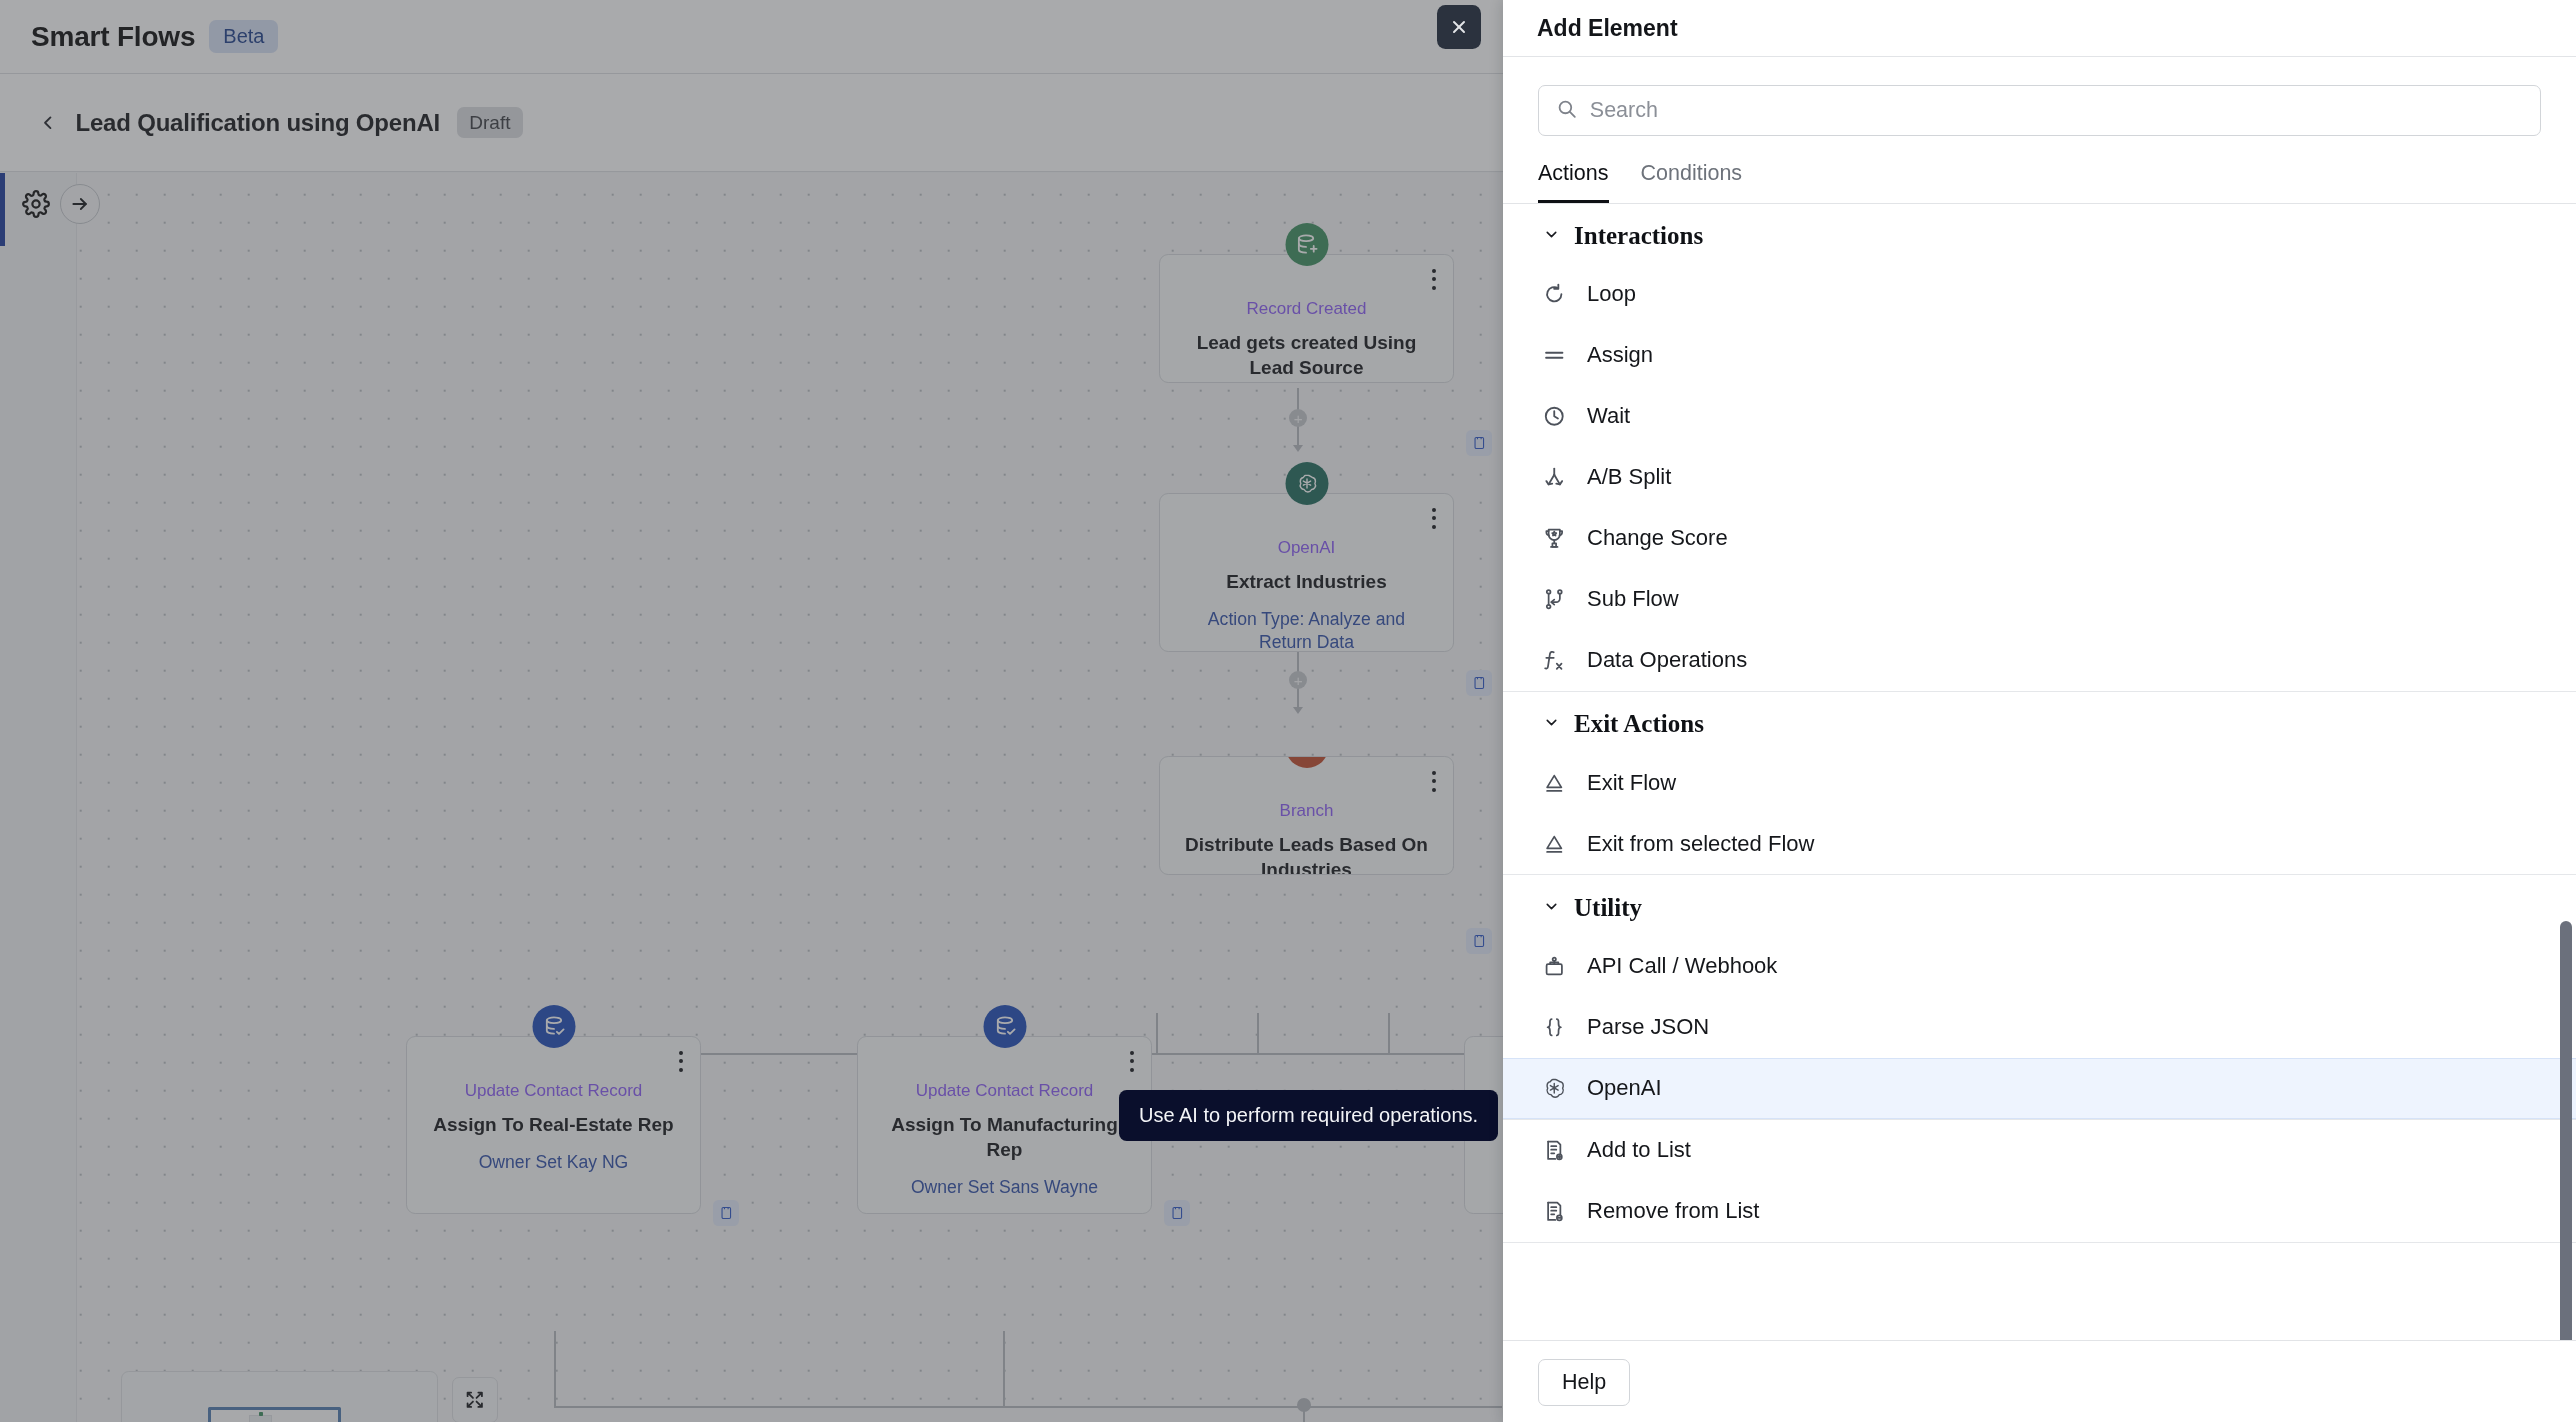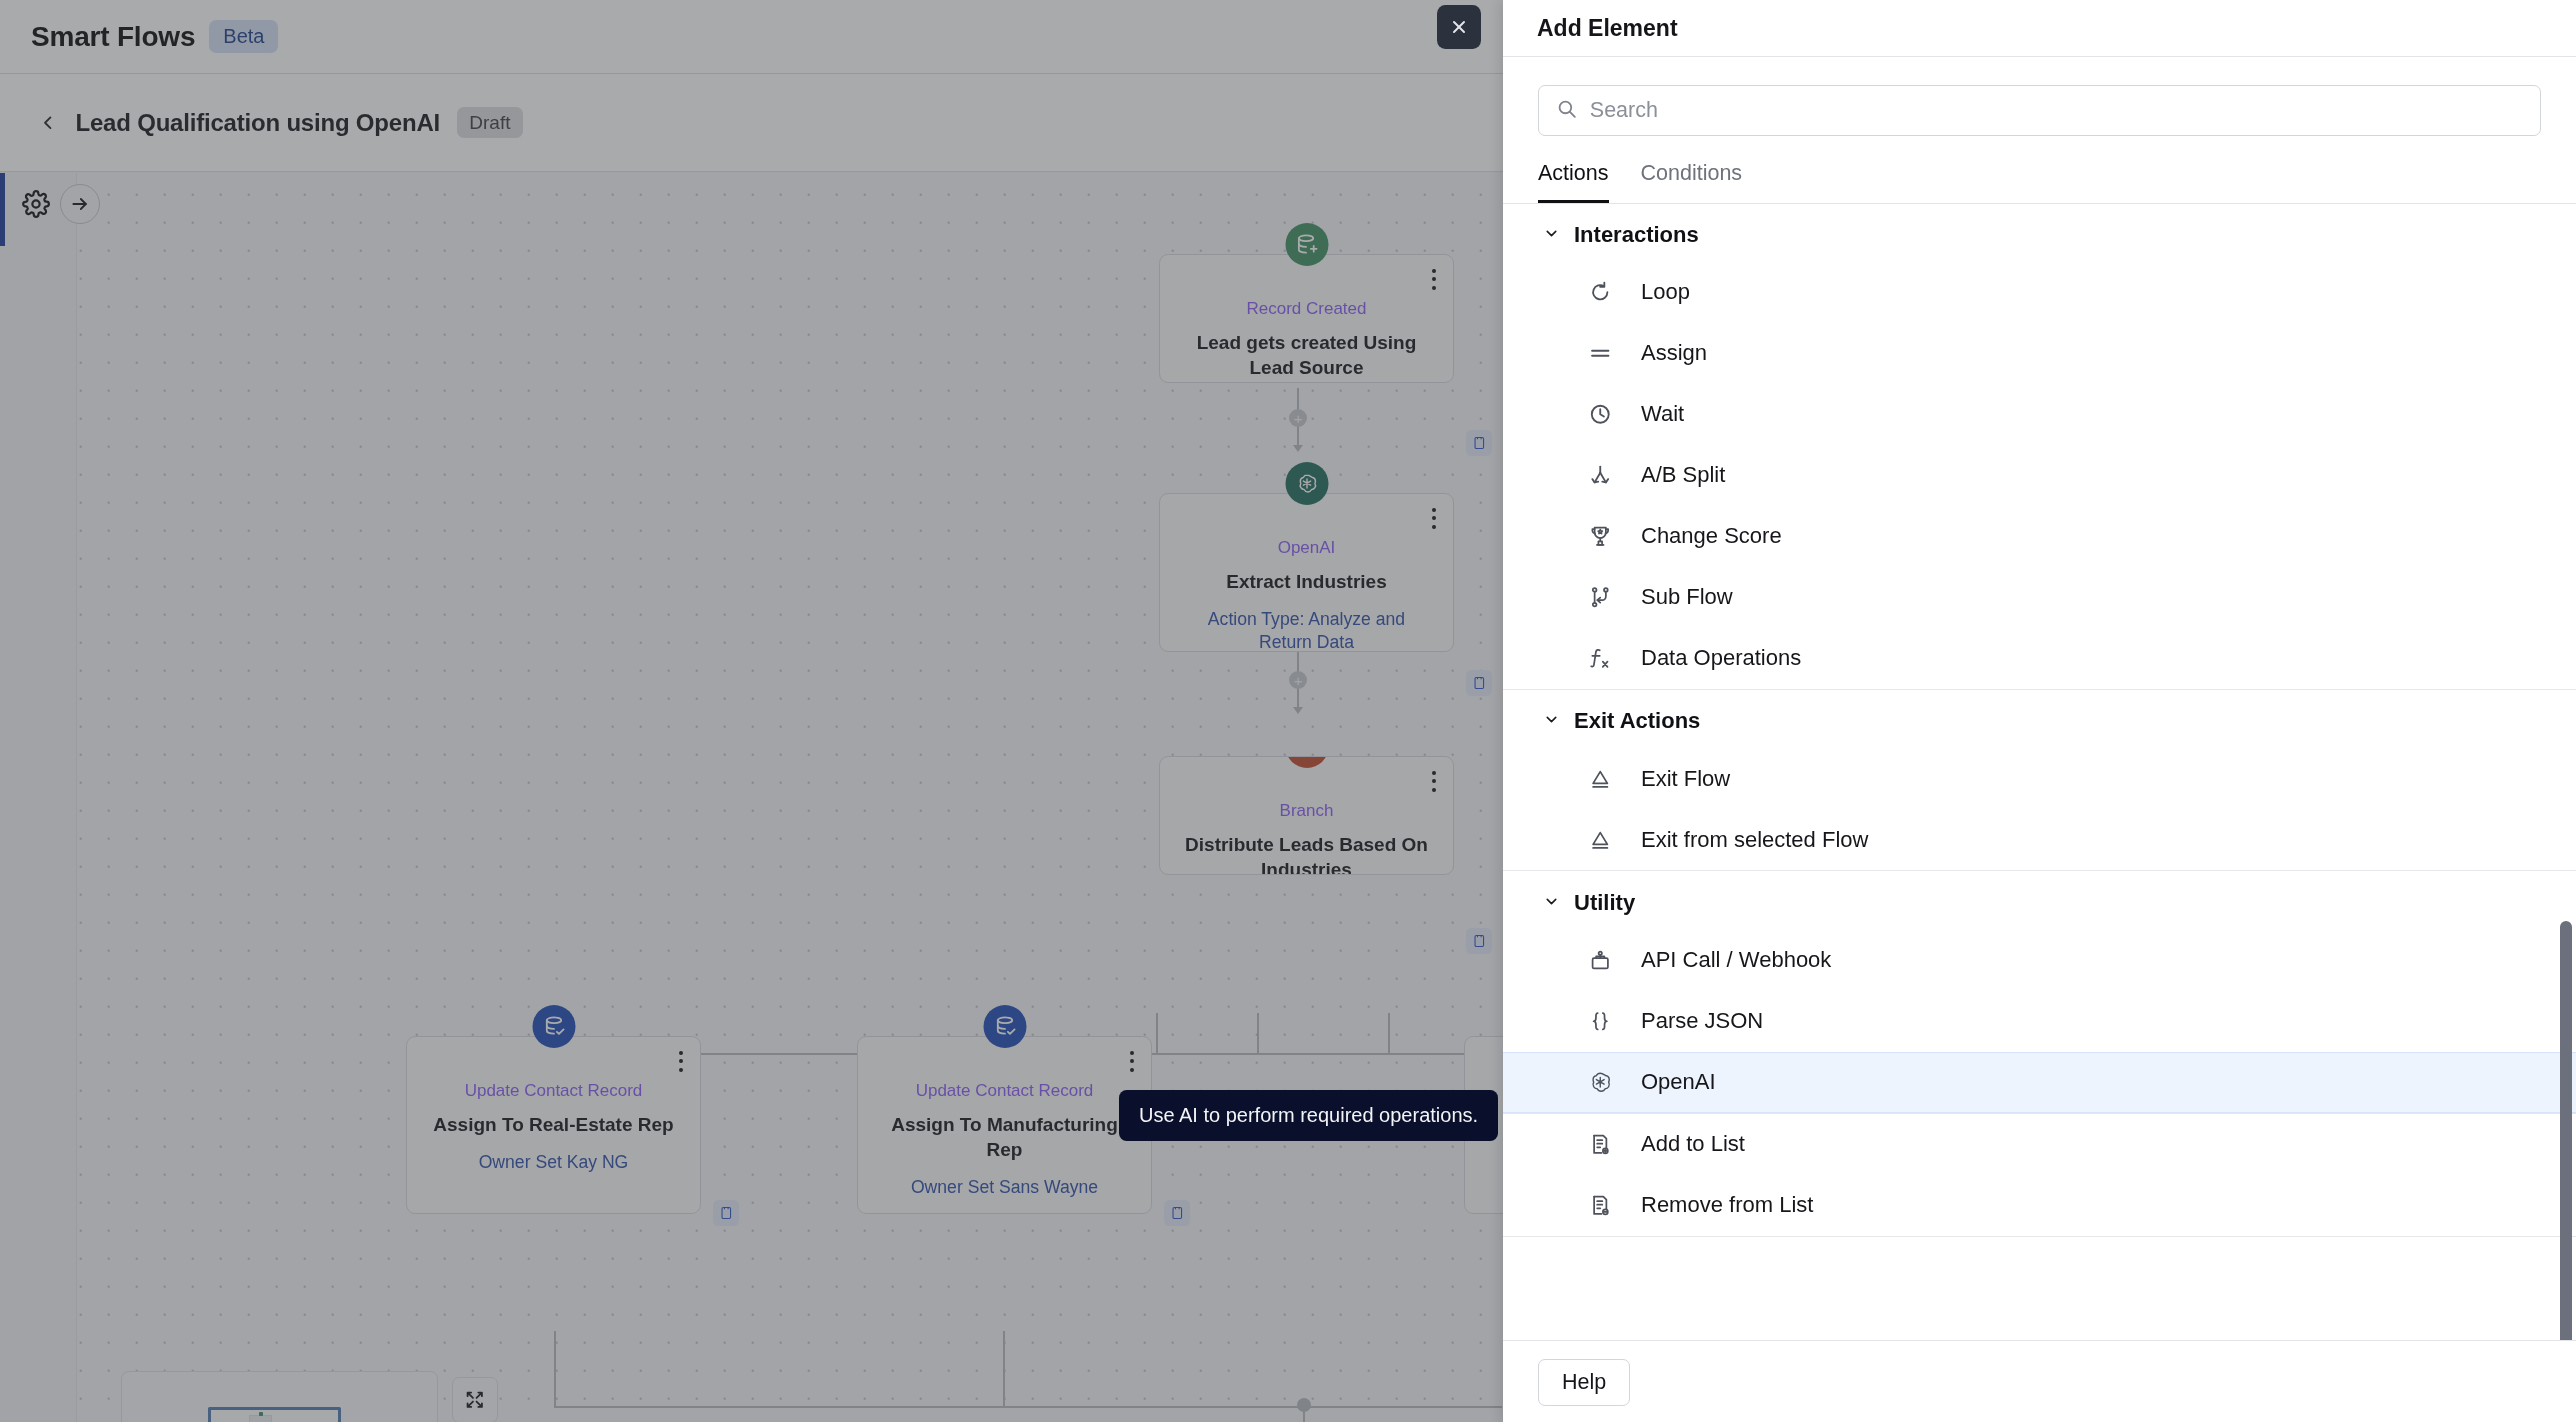--- a/index.html
+++ b/index.html
@@ -159,24 +159,24 @@
   .tab.active { color: #0e1014; font-weight: 400; }
   .tab.active::after { content: ""; position: absolute; left: 0; right: 0; bottom: -0.8px; height: 3.8px; background: #0e1014; }
 
   .panel-scroll { flex: 1; overflow: hidden; position: relative; }
   .group { border-bottom: 0.8px solid #e5e7ea; }
   .group-header {
     display: flex; align-items: center; gap: 14px;
     padding: 18.4px 0 14px 40px; cursor: pointer;
   }
   .group-header svg { width: 17px; height: 17px; color: #1a1c21; flex: none; }
-  .group-title { font-size: 22px; font-weight: 700; color: #0f1115; }
+  .group-title { font-size: 25px; font-weight: 700; color: #0f1115; font-family: Liberation Serif, serif; }
   .item {
-    display: flex; align-items: center; gap: 28px;
-    height: 61px; padding-left: 84px; cursor: pointer;
+    display: flex; align-items: center; gap: 20px;
+    height: 61px; padding-left: 38px; cursor: pointer;
   }
   .item.selected { background: #eef4fe; border-top: 0.8px solid #d6e3f8; border-bottom: 0.8px solid #d6e3f8; }
   .item-icon { width: 26px; height: 26px; flex: none; color: #4d525b; display: flex; align-items: center; justify-content: center; }
   .item-icon svg { width: 24.5px; height: 24.5px; }
   .item-label { font-size: 22px; color: #15171b; }
 
   .panel-foot {
     flex: none; border-top: 0.8px solid #e2e4e7; padding: 17px 35px;
     height: 83px; display: flex; align-items: center;
   }

